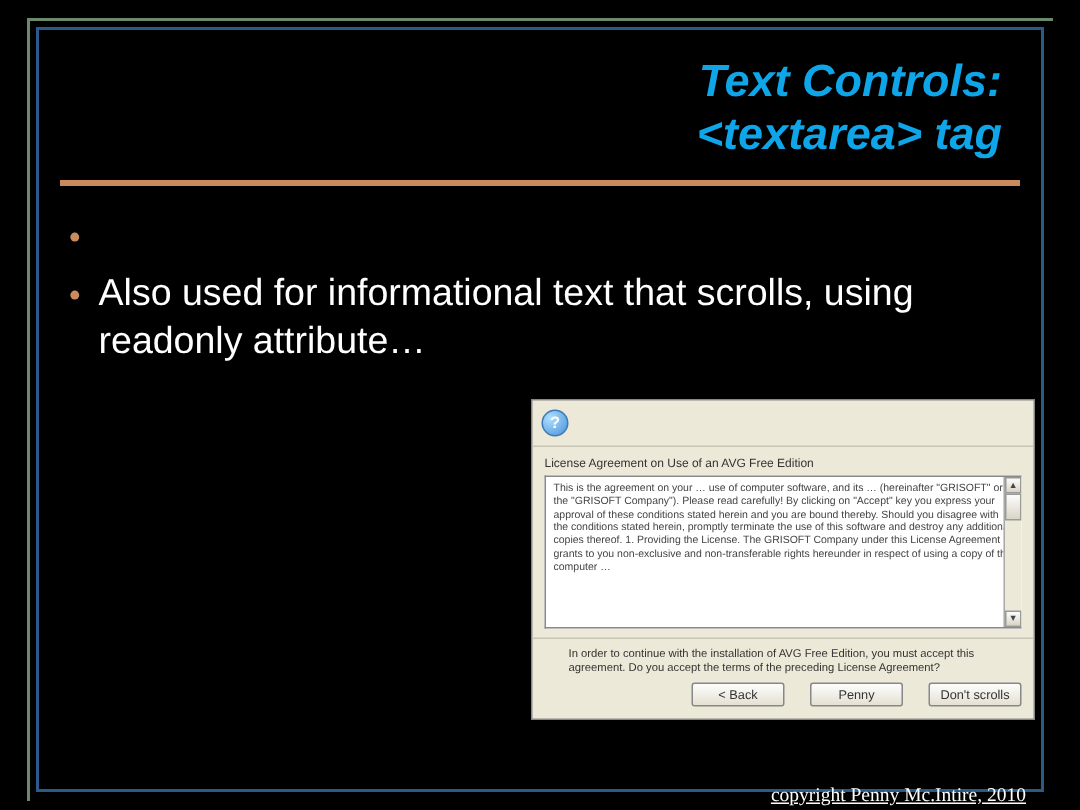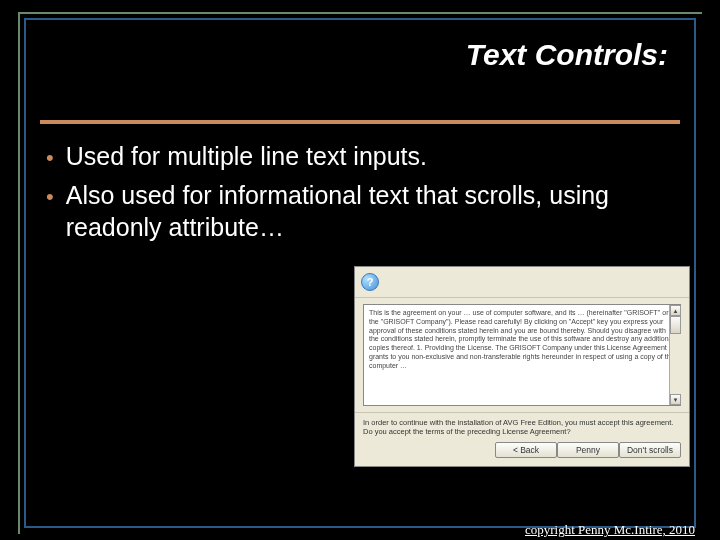--- a/index.html
+++ b/index.html
@@ -36,21 +36,21 @@
     background: #6a8a6a;
   }
   .title-block {
     position: absolute;
     top: 38px;
     left: 60px;
     right: 52px;
     text-align: right;
   }
   .title-line1, .title-line2 {
-    color: #ffffff;
+    color: #0ea5e9;
     font-weight: bold;
     font-style: italic;
     font-size: 30px;
     line-height: 1.15;
   }
   .title-rule {
     position: absolute;
     top: 120px;
     left: 40px;
     right: 40px;
@@ -139,77 +139,78 @@
     text-align: center;
     line-height: 9px;
   }
   .sb-thumb {
     position: absolute;
     top: 11px; left: 0; right: 0; height: 18px;
     background: linear-gradient(#fcfcfc,#d9d5c4);
     border: 1px solid #999;
   }
   .dlg-question {
-    padding: 5px 8px 2px;
+    padding: 5px 24px 2px;
     font-size: 7.5px;
     border-top: 1px solid #c9c5b5;
   }
   .dlg-buttons {
     display: flex;
     justify-content: flex-end;
-    gap: 0;
+    gap: 17px;
     padding: 4px 8px 8px;
   }
   .dlg-btn {
     min-width: 62px;
     padding: 2px 6px;
     font-size: 8.5px;
     background: linear-gradient(#fdfdfc,#e4e1d2);
     border: 1px solid #888;
     border-radius: 2px;
     text-align: center;
   }
   .copyright {
     position: absolute;
     bottom: 2px;
-    right: 25px;
+    right: 36px;
     color: #fff;
     font-size: 13px;
     font-family: "Times New Roman", serif;
     text-decoration: underline;
   }
 </style>
 </head>
 <body>
 
 <div class="frame-accent"></div>
 <div class="frame-accent-left"></div>
 <div class="slide-frame"></div>
 
 <div class="title-block">
   <div class="title-line1">Text Controls:</div>
+  <div class="title-line2">&lt;textarea&gt; tag</div>
 </div>
 <div class="title-rule"></div>
 
 <div class="bullets">
   <div class="bullet">
     <span class="dot">•</span>
-    <span>Used for multiple line text inputs.</span>
   </div>
   <div class="bullet">
     <span class="dot">•</span>
     <span>Also used for informational text that scrolls, using readonly attribute…</span>
   </div>
 </div>
 
 <div class="dialog">
   <div class="dlg-top">
     <div class="q-icon">?</div>
   </div>
   <div class="dlg-body">
+    <div class="lic-title">License Agreement on Use of an AVG Free Edition</div>
     <div class="lic-box">
       <span>This is the agreement on your … use of computer software, and its … (hereinafter "GRISOFT" or the "GRISOFT Company"). Please read carefully! By clicking on "Accept" key you express your approval of these conditions stated herein and you are bound thereby.
 
 Should you disagree with the conditions stated herein, promptly terminate the use of this software and destroy any additional copies thereof.
 
 1. Providing the License. The GRISOFT Company under this License Agreement grants to you non-exclusive and non-transferable rights hereunder in respect of using a copy of the computer …</span>
       <div class="scrollbar">
         <div class="sb-btn">▴</div>
         <div class="sb-thumb"></div>
         <div class="sb-btn" style="position:absolute;bottom:0;left:0;right:0">▾</div>

